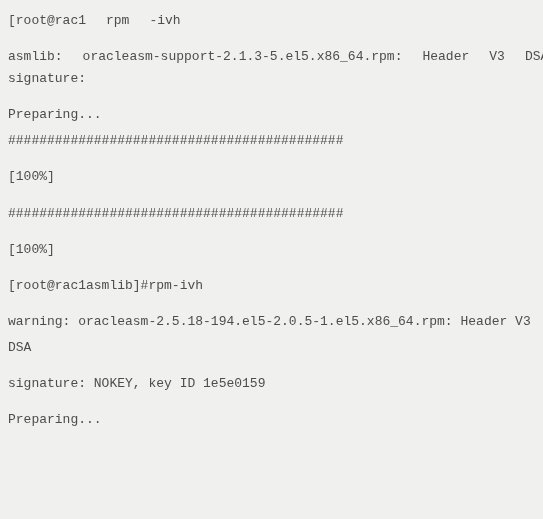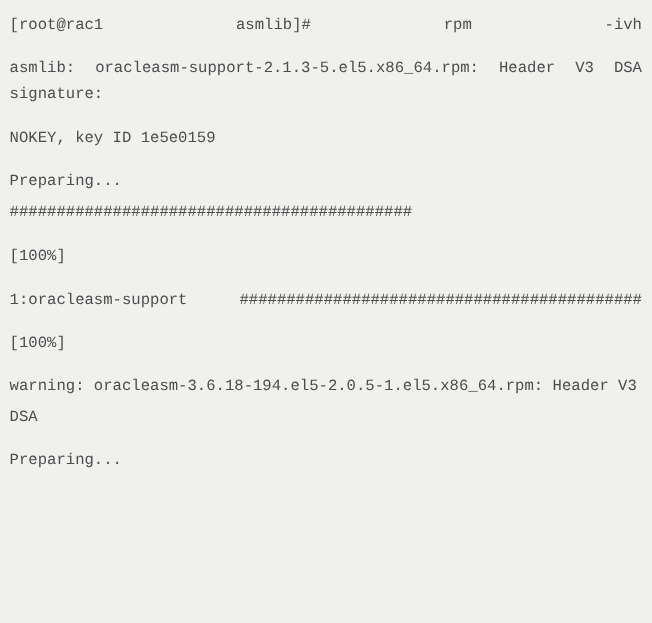--- a/index.html
+++ b/index.html
@@ -20,75 +20,74 @@
   }
   .line {
     margin: 0 0 4px 0;
     white-space: pre-wrap;
   }
   .block {
     margin-bottom: 14px;
   }
   .justify {
     display: flex;
-    justify-content: space-between;
     width: 100%;
+    gap: 20px;
   }
   .justify > span {
     white-space: nowrap;
   }
 </style>
 </head>
 <body>
 
 <div class="terminal">
 
   <div class="block">
     <div class="justify">
       <span>[root@rac1</span>
-      <span>asmlib]#</span>
       <span>rpm</span>
       <span>-ivh</span>
     </div>
   </div>
 
   <div class="block">
     <div class="justify">
       <span>asmlib:</span>
       <span>oracleasm-support-2.1.3-5.el5.x86_64.rpm:</span>
       <span>Header</span>
       <span>V3</span>
       <span>DSA</span>
     </div>
     <div class="line">signature:</div>
   </div>
 
-  <div class="block line">NOKEY, key ID 1e5e0159</div>
 
   <div class="block">
     <div class="line">Preparing...</div>
     <div class="line">###########################################</div>
   </div>
 
   <div class="block line">[100%]</div>
 
   <div class="block justify">
-    <span>1:oracleasm-support</span>
     <span>###########################################</span>
   </div>
 
   <div class="block line">[100%]</div>
 
   <div class="block">
+    <div class="line">[root@rac1asmlib]#rpm-ivh</div>
   </div>
 
   <div class="block">
-    <div class="line">warning: oracleasm-3.6.18-194.el5-2.0.5-1.el5.x86_64.rpm: Header V3</div>
+    <div class="line">warning: oracleasm-2.5.18-194.el5-2.0.5-1.el5.x86_64.rpm: Header V3</div>
     <div class="line">DSA</div>
   </div>
 
+  <div class="block line">signature: NOKEY, key ID 1e5e0159</div>
 
   <div class="block">
     <div class="line">Preparing...</div>
 
   </div>
 
 </div>
 
 </body></html>

